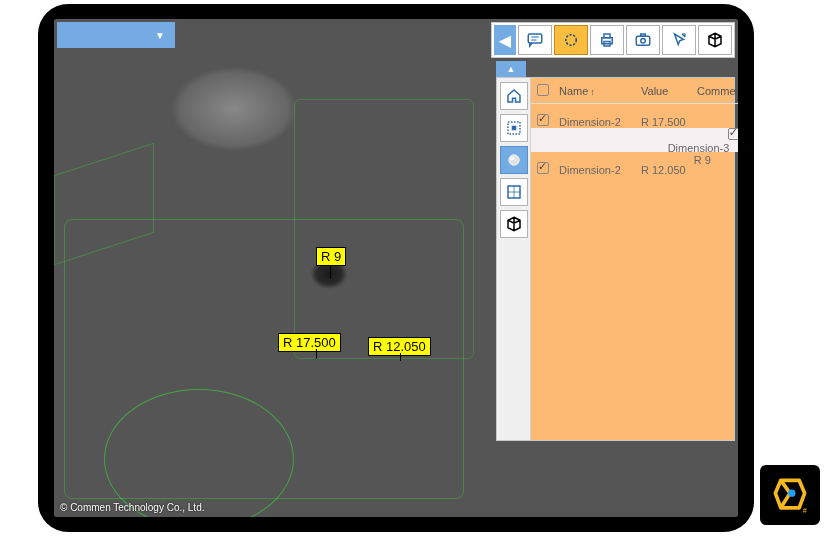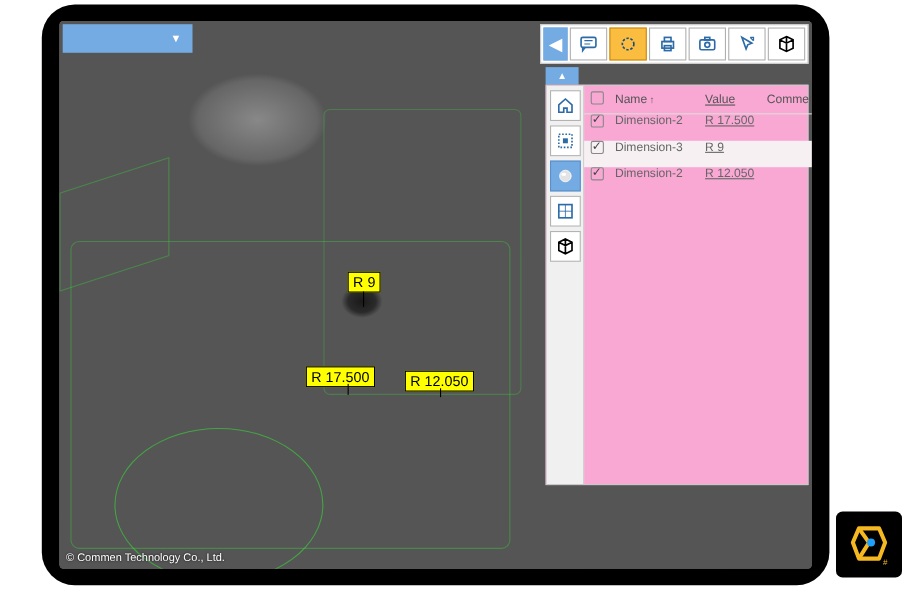--- a/index.html
+++ b/index.html
@@ -103,21 +103,21 @@
   }
   .panel-tab {
     height: 16px; width: 30px;
     background:#74abe2;
     align-self:flex-start;
     color:#fff; font-size:9px;
     display:flex; align-items:center; justify-content:center;
   }
   .panel-body {
     flex:1; display:flex;
-    background:#f9a8d4;
+    background:#fdba74;
     border:1px solid #c8c8c8;
   }
   .vtoolbox {
     width: 34px;
     background:#f0f0f0;
     border-right:1px solid #d0d0d0;
     display:flex; flex-direction:column;
     padding:4px 3px; gap:4px;
   }
   .vbtn {
@@ -131,27 +131,27 @@
   .listarea { flex:1; display:flex; flex-direction:column; font-size:11px; }
   .lh {
     display:flex; height:26px;
     border-bottom:1px solid #ddd;
     color:#555;
     align-items:center;
   }
   .lh > div, .lr > div { padding: 0 4px; }
   .c-cb { width:24px; text-align:center; }
   .c-nm { width:82px; }
-  .c-val { width:56px;text-decoration:underline; }
+  .c-val { width:56px; }
   .c-cm { flex:1; }
   .lr {
-    display:flex; height:24px; align-items:flex-start;
+    display:flex; height:24px; align-items:flex-end;
     color:#666;
   }
-  .lr.alt { background:#f7f0f3; }
+  .lr.alt { background:#f7f0f3;flex-direction:column; }
   .sortarrow { font-size:9px; margin-left:2px; }
 
   
   .copy {
     position:absolute; left:6px; bottom:4px;
     font-size:10px; color:#fff;
     text-shadow:0 0 2px #000;
   }
 
   

